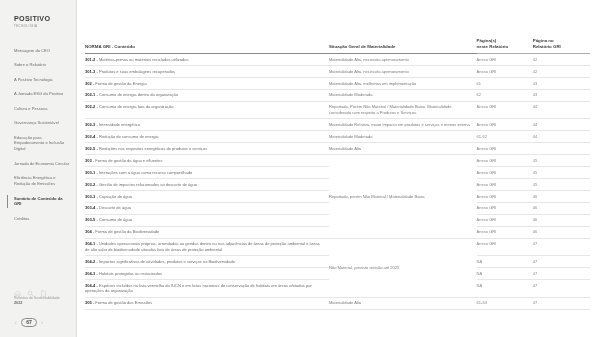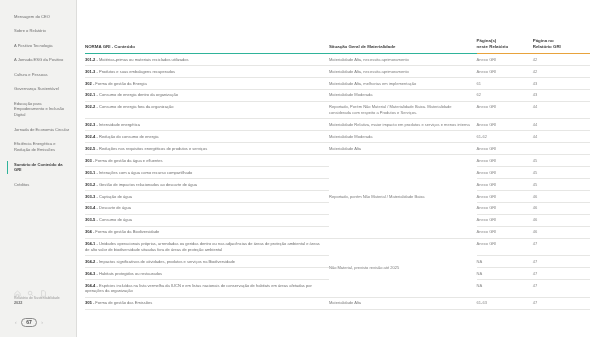--- a/index.html
+++ b/index.html
@@ -91,20 +91,24 @@
   tbody td.pag  { color: #8a8a8a; }
   tbody td.pagri{ color: #8a8a8a; }
   tbody td.span-cell { vertical-align: middle; }
 </style>
 </head>
 <body>
 
 <div class="viewer">
 
   <aside class="sidebar">
+    <div class="brand">
+      <div class="brand-name">POSITIVO</div>
+      <div class="brand-sub">TECNOLOGIA</div>
+    </div>
 
     <nav class="nav" id="nav">
         <div class="nav-item"><span>Mensagem do CEO</span></div>
         <div class="nav-item"><span>Sobre o Relatório</span></div>
         <div class="nav-item"><span>A Positivo Tecnologia</span></div>
         <div class="nav-item"><span>A Jornada ESG da Positivo</span></div>
         <div class="nav-item"><span>Cultura e Pessoas</span></div>
         <div class="nav-item"><span>Governança Sustentável</span></div>
         <div class="nav-item"><span>Educação para Empoderamento e Inclusão Digital</span></div>
         <div class="nav-item"><span>Jornada de Economia Circular</span></div>

